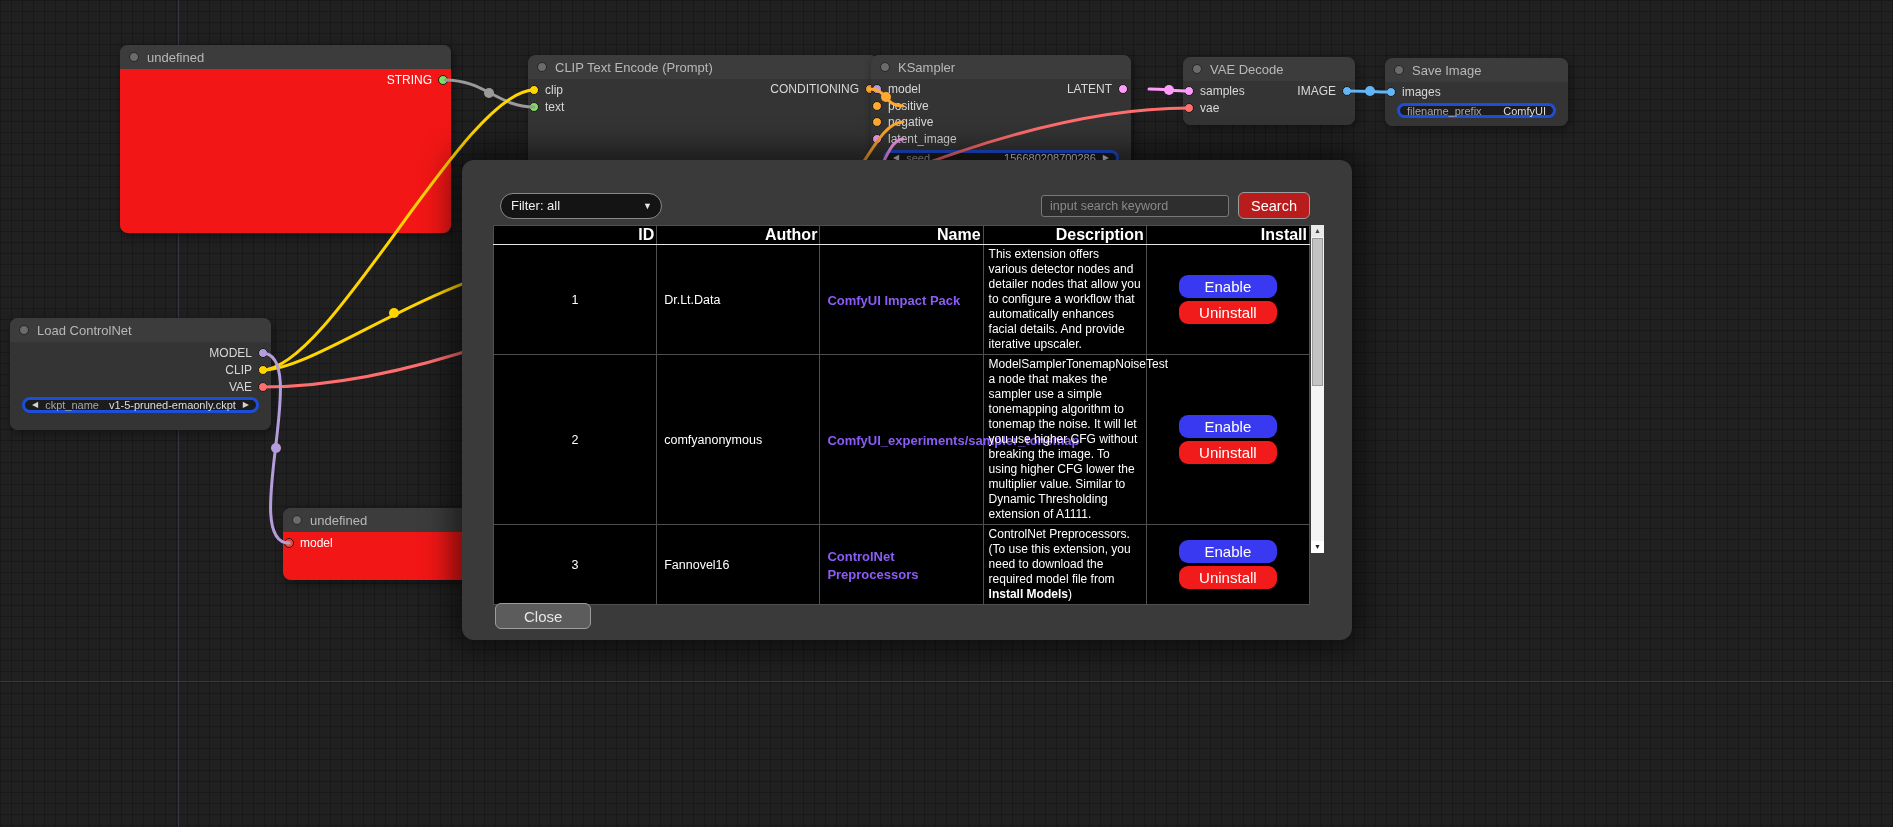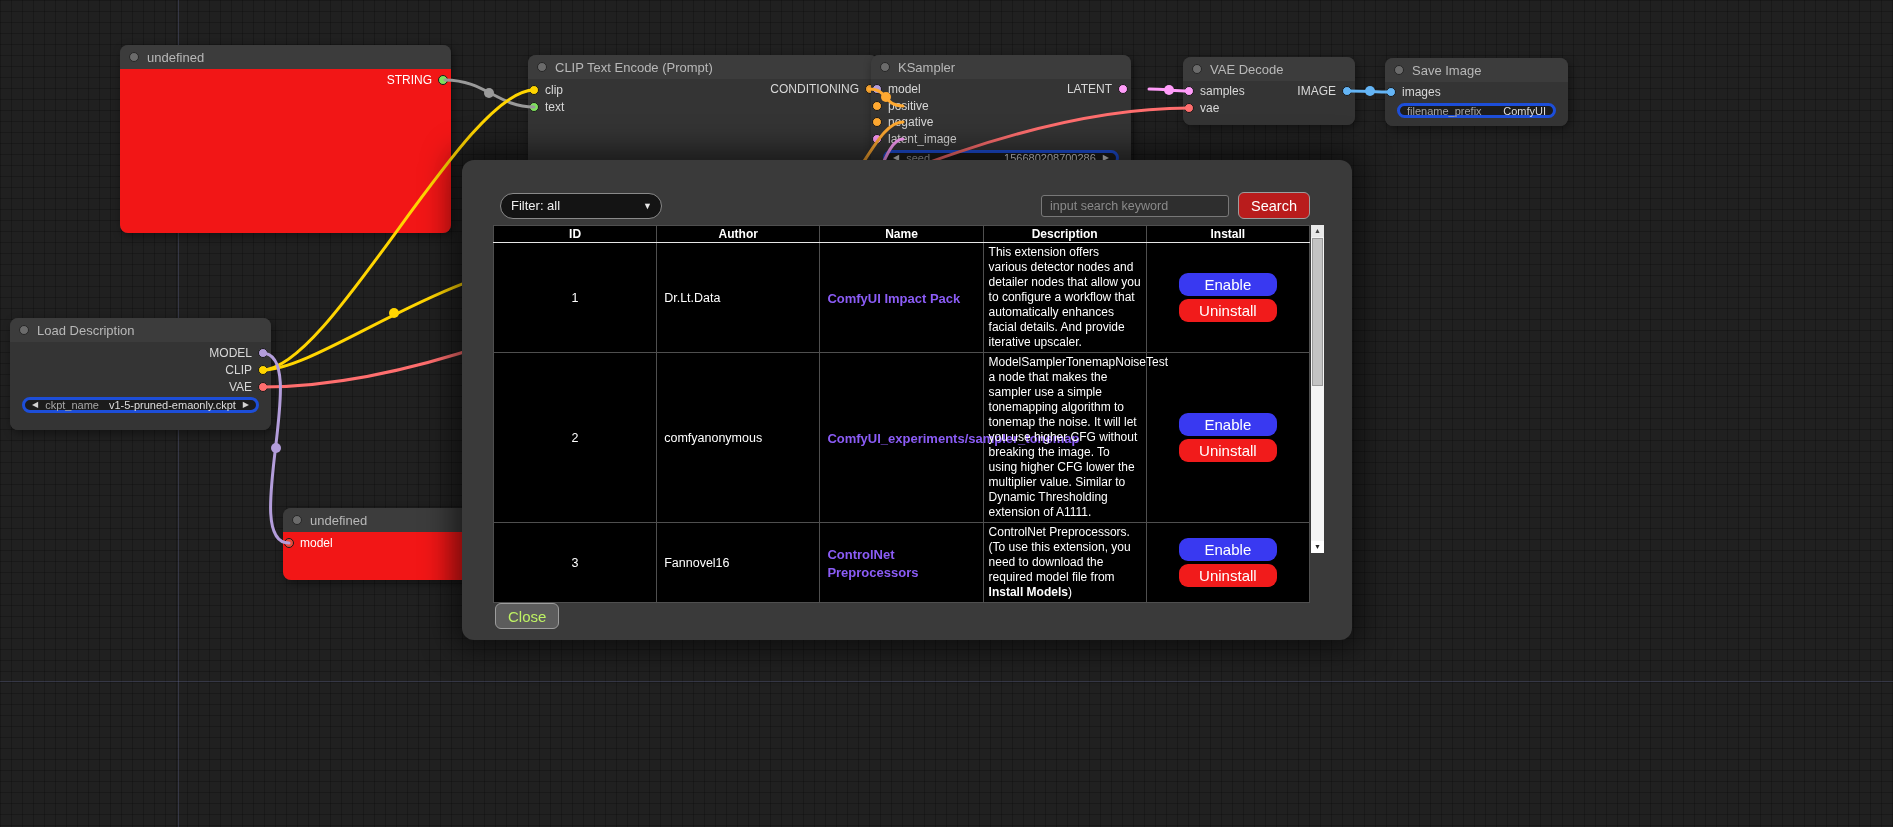--- a/index.html
+++ b/index.html
@@ -65,38 +65,38 @@
   .toolbar-right { display:flex; align-items:center; gap:9px; }
   .search-input { width:188px; height:22px; background:#2e2e2e; border:1px solid #787878; border-radius:3px;
                   color:#dddddd; padding:0 8px; font-size:12.5px; font-family:inherit; }
   .search-input::placeholder { color:#8a8a8a; }
   .search-btn { height:27px; padding:0 12px; background:#b91c1c; color:#ffffff; border:1px solid #9d9d9d;
                 border-radius:6px; font-size:14.5px; font-family:inherit; cursor:pointer; }
 
   .table-zone { position:absolute; left:31px; top:65px; width:832px; }
   table.ext { border-collapse:collapse; table-layout:fixed; width:817px; background:#000000; color:#ffffff; }
   table.ext th, table.ext td { border:1px solid #4f4f4f; }
-  table.ext thead th { font-size:12px; font-weight:bold; text-align:center; height:17px; padding:0 2px; border-bottom:1px solid #e6e6e6; }
+  table.ext thead th { font-size:16px; font-weight:bold; text-align:right; height:17px; padding:0 2px; border-bottom:1px solid #e6e6e6; }
   td.c-id { width:30px; text-align:center; font-size:12.5px; }
   td.c-author { width:118px; padding:2px 7px; font-size:12.5px; }
   td.c-name { width:234px; padding:2px 7px; }
   td.c-name a { color:#8b5cf6; font-weight:bold; font-size:13px; text-decoration:none; }
   td.c-desc { width:326px; padding:2px 5px; font-size:12px; line-height:15px; }
   td.c-install { width:109px; text-align:center; padding:2px 0; }
   .btn-enable, .btn-uninstall { display:block; width:98px; height:23px; margin:3px auto; border:none; border-radius:9px;
                                 color:#ffffff; font-size:15px; line-height:20px; font-family:inherit; cursor:pointer; }
   .btn-enable { background:#3939f1; }
   .btn-uninstall { background:#f11b1b; }
 
   .scrollbar { position:absolute; left:818px; top:0; width:13px; height:328px; background:#f4f4f4; }
   .sb-up { position:absolute; left:0; top:0; width:13px; height:12px; background:#e9e9e9; color:#444; font-size:7px; line-height:12px; text-align:center; }
   .sb-thumb { position:absolute; left:1px; top:13px; width:11px; height:148px; background:#c3c3c3; border:1px solid #9a9a9a; }
   .sb-down { position:absolute; left:0; bottom:0; width:13px; height:12px; background:#ffffff; color:#222; font-size:7px; line-height:12px; text-align:center; }
 
-  .close-btn { position:absolute; left:33px; top:443px; height:26px; padding:0 12px; background:#5c5c5c; color:#bef264;
+  .close-btn { position:absolute; left:33px; top:443px; height:26px; padding:0 28px; background:#5c5c5c; color:#e5e5e5;
                border:1px solid #9d9d9d; border-radius:6px; font-size:15px; font-family:inherit; cursor:pointer; }
 </style>
 </head>
 <body>
 
 <div class="canvas">
   <div class="axis-v"></div>
   <div class="axis-h"></div>
 
   <svg class="wires" width="1893" height="827" viewBox="0 0 1893 827">
@@ -221,21 +221,21 @@
       <div class="widget" style="top:45px;height:15px;">
         <span class="w-label">filename_prefix</span>
         <span class="w-value">ComfyUI</span>
       </div>
     </div>
   </div>
 
   <div class="node" style="left:10px;top:318px;width:261px;">
     <div class="node-header">
       <span class="collapse-dot"></span>
-      <span class="node-title">Load Description</span>
+      <span class="node-title">Load ControlNet</span>
     </div>
     <div class="node-body" style="height:88px;">
       <div class="slot out" style="top:28px;">
         <span>MODEL</span>
         <span class="port p-model"></span>
       </div>
       <div class="slot out" style="top:45px;">
         <span>CLIP</span>
         <span class="port p-clip"></span>
       </div>

